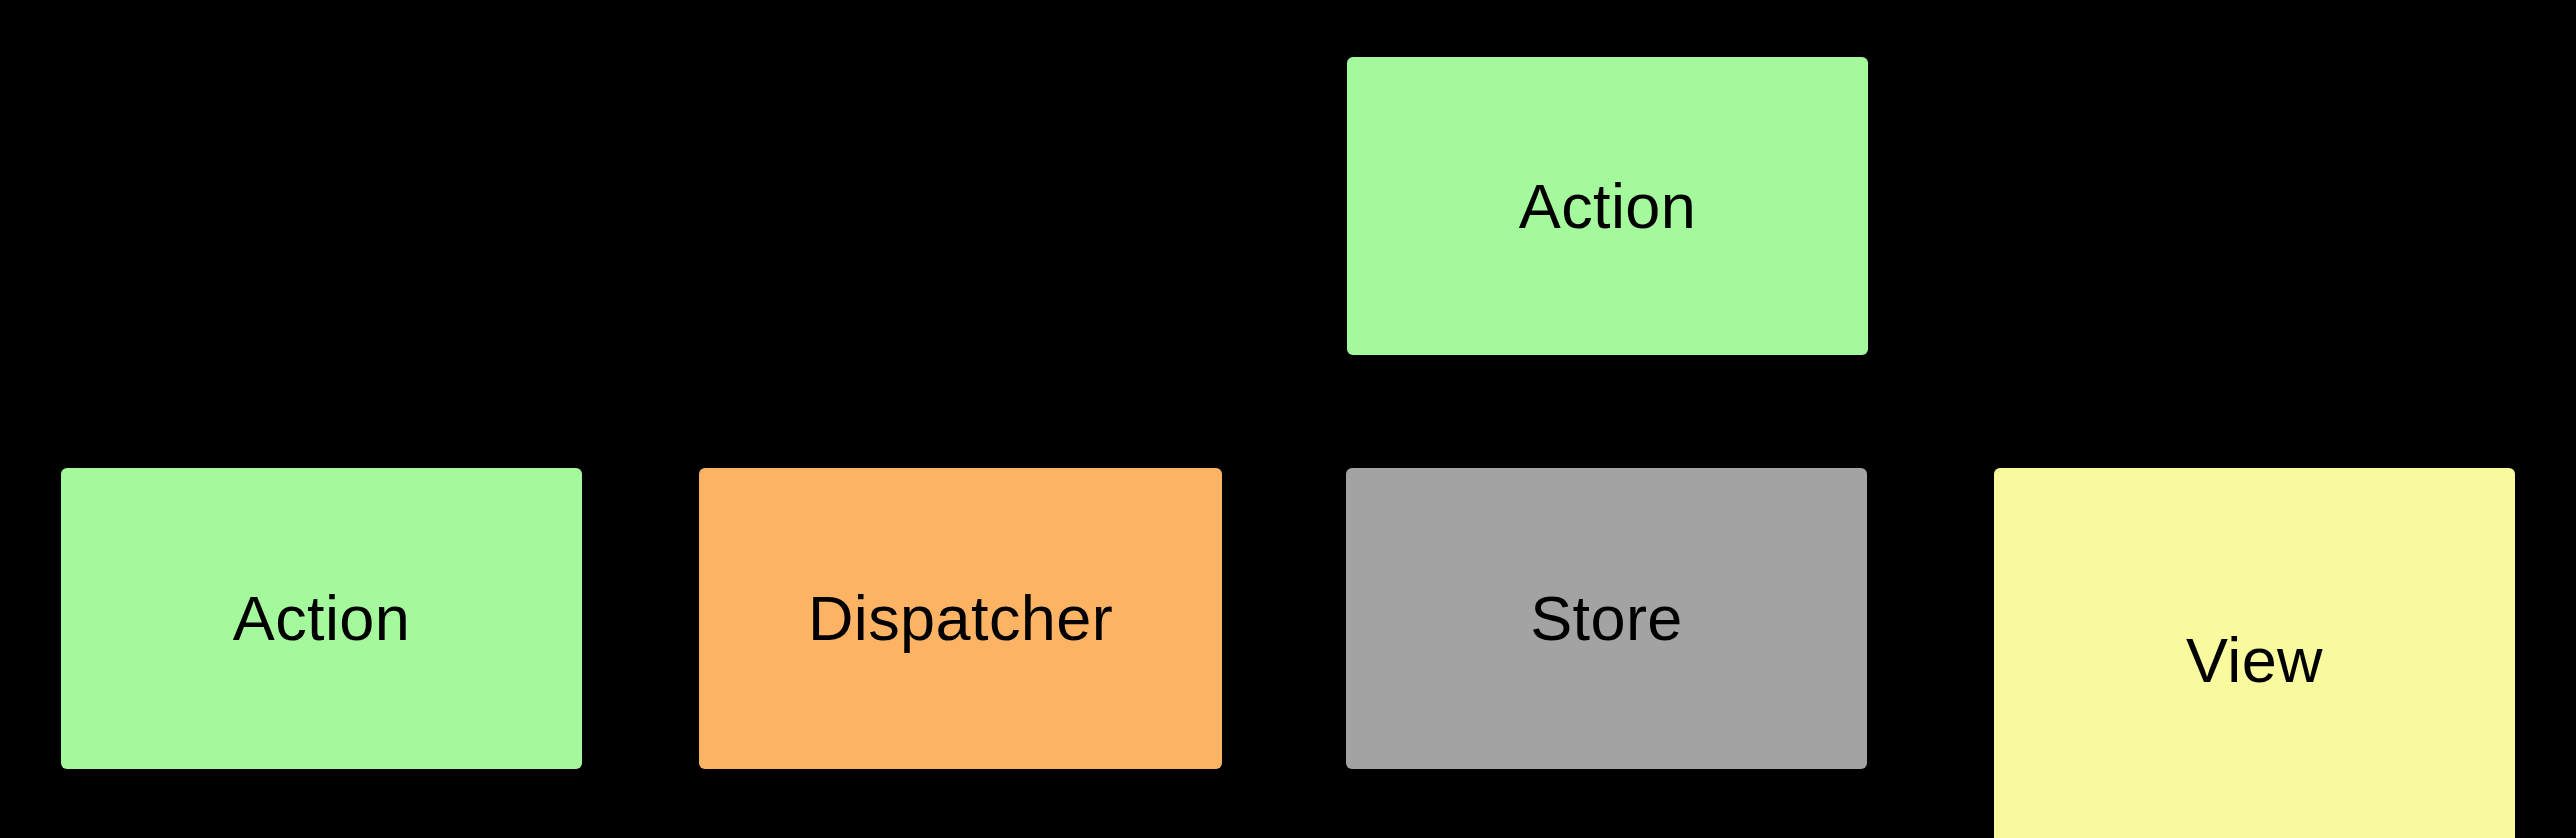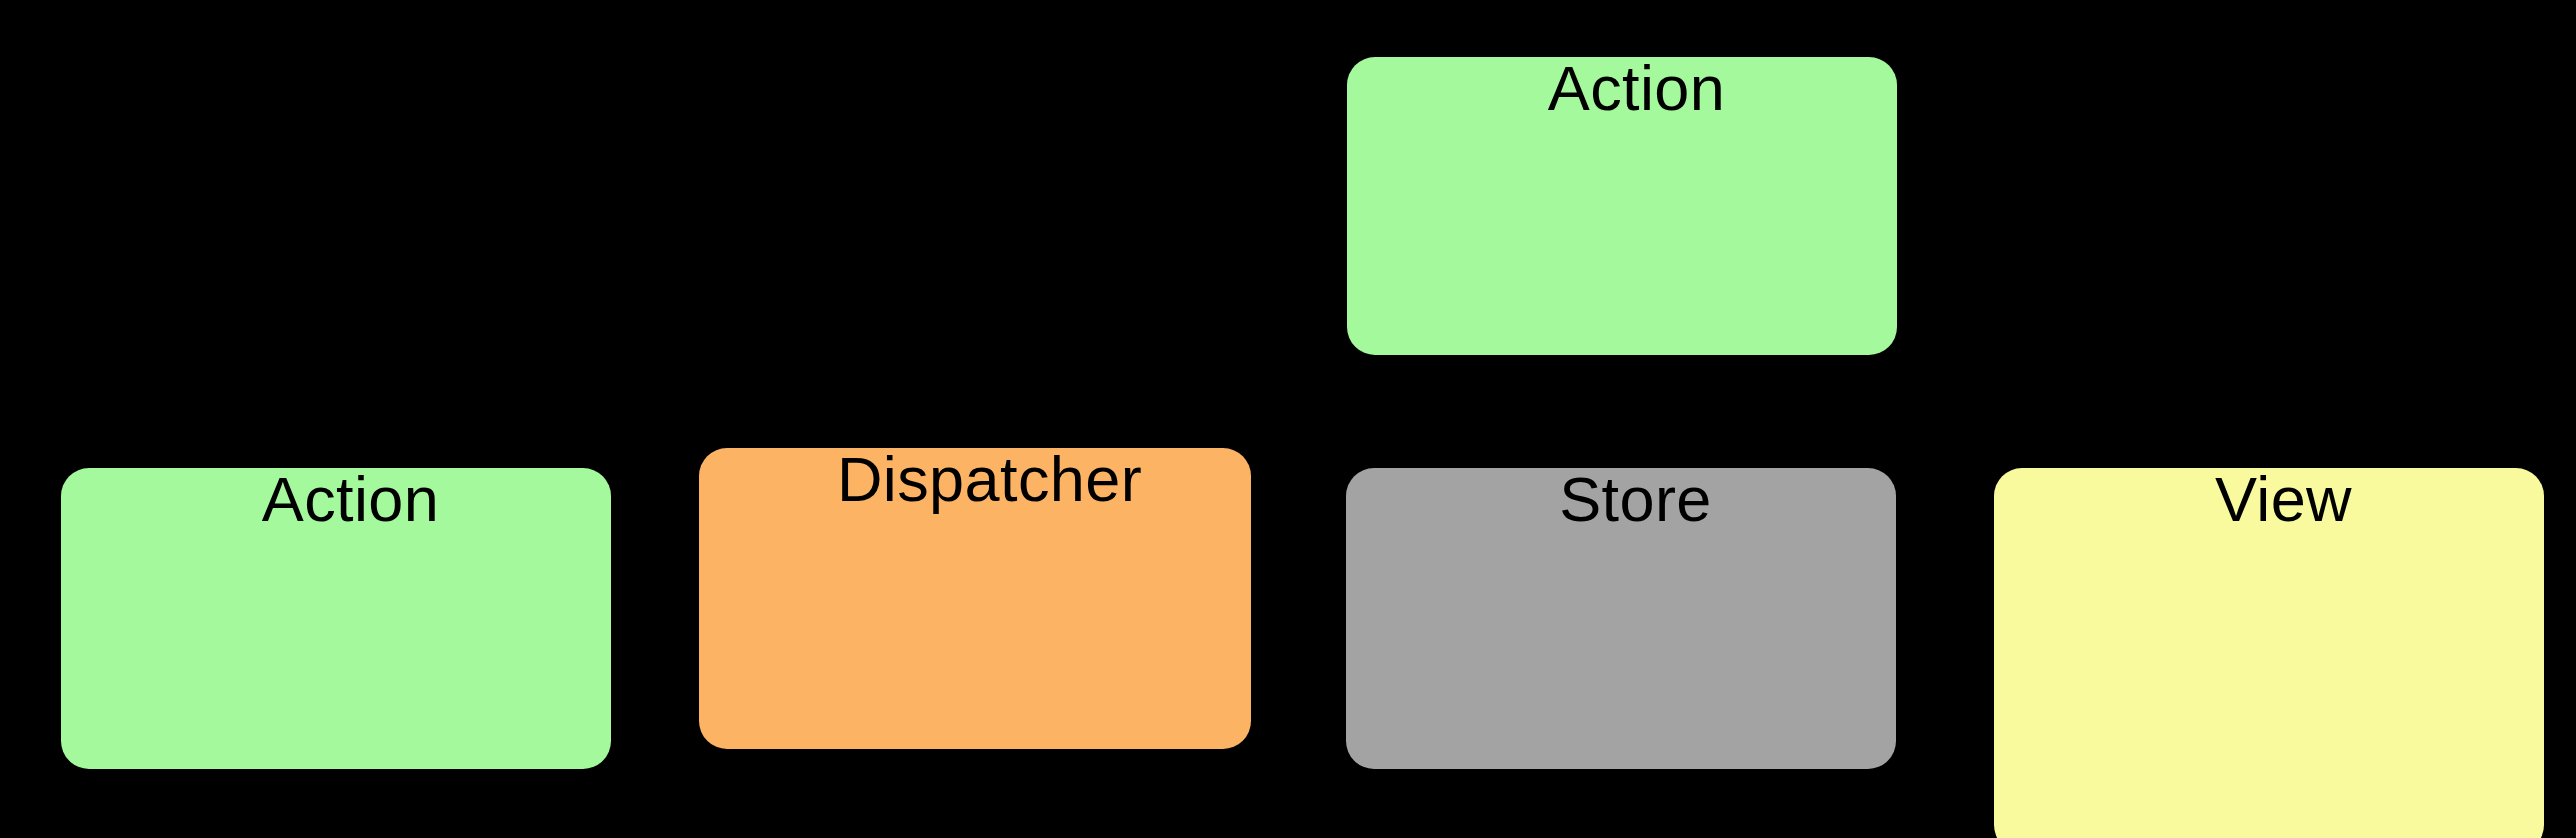--- a/index.html
+++ b/index.html
@@ -9,25 +9,24 @@
   }
   #canvas {
     position: relative;
     width: 2576px;
     height: 839px;
     overflow: hidden;
     font-family: "Liberation Sans", sans-serif;
   }
   .node {
     position: absolute;
-    border-radius: 28px;
+    border-radius: 6px;
     display: flex;
-    align-items: flex-start;
+    align-items: center;
     justify-content: center;
-    padding-left: 29px;
   }
   .node-label {
     font-size: 63px;
     line-height: 1;
     color: #000000;
     letter-spacing: 0.4px;
     white-space: nowrap;
   }
 </style>
 </head>
@@ -36,21 +35,21 @@
 <div id="canvas" style="background: rgb(0, 0, 0); width: 2576px; height: 839px;">
 
   <div class="node" style="left: 1347px; top: 57px; width: 521px; height: 298px; background: rgb(164, 249, 157);">
     <span class="node-label" style="color: rgb(0, 0, 0);">Action</span>
   </div>
 
   <div class="node" style="left: 61px; top: 468px; width: 521px; height: 301px; background: rgb(164, 249, 157);">
     <span class="node-label" style="color: rgb(0, 0, 0);">Action</span>
   </div>
 
-  <div class="node" style="left: 699px; top: 448px; width: 523px; height: 301px; background: rgb(252, 179, 100);">
+  <div class="node" style="left: 699px; top: 468px; width: 523px; height: 301px; background: rgb(252, 179, 100);">
     <span class="node-label" style="color: rgb(0, 0, 0);">Dispatcher</span>
   </div>
 
   <div class="node" style="left: 1346px; top: 468px; width: 521px; height: 301px; background: #a3a3a3;">
     <span class="node-label" style="color: rgb(0, 0, 0);">Store</span>
   </div>
 
   <div class="node" style="left: 1994px; top: 468px; width: 521px; height: 385px; background: rgb(249, 250, 158);">
     <span class="node-label" style="color: rgb(0, 0, 0);">View</span>
   </div>

